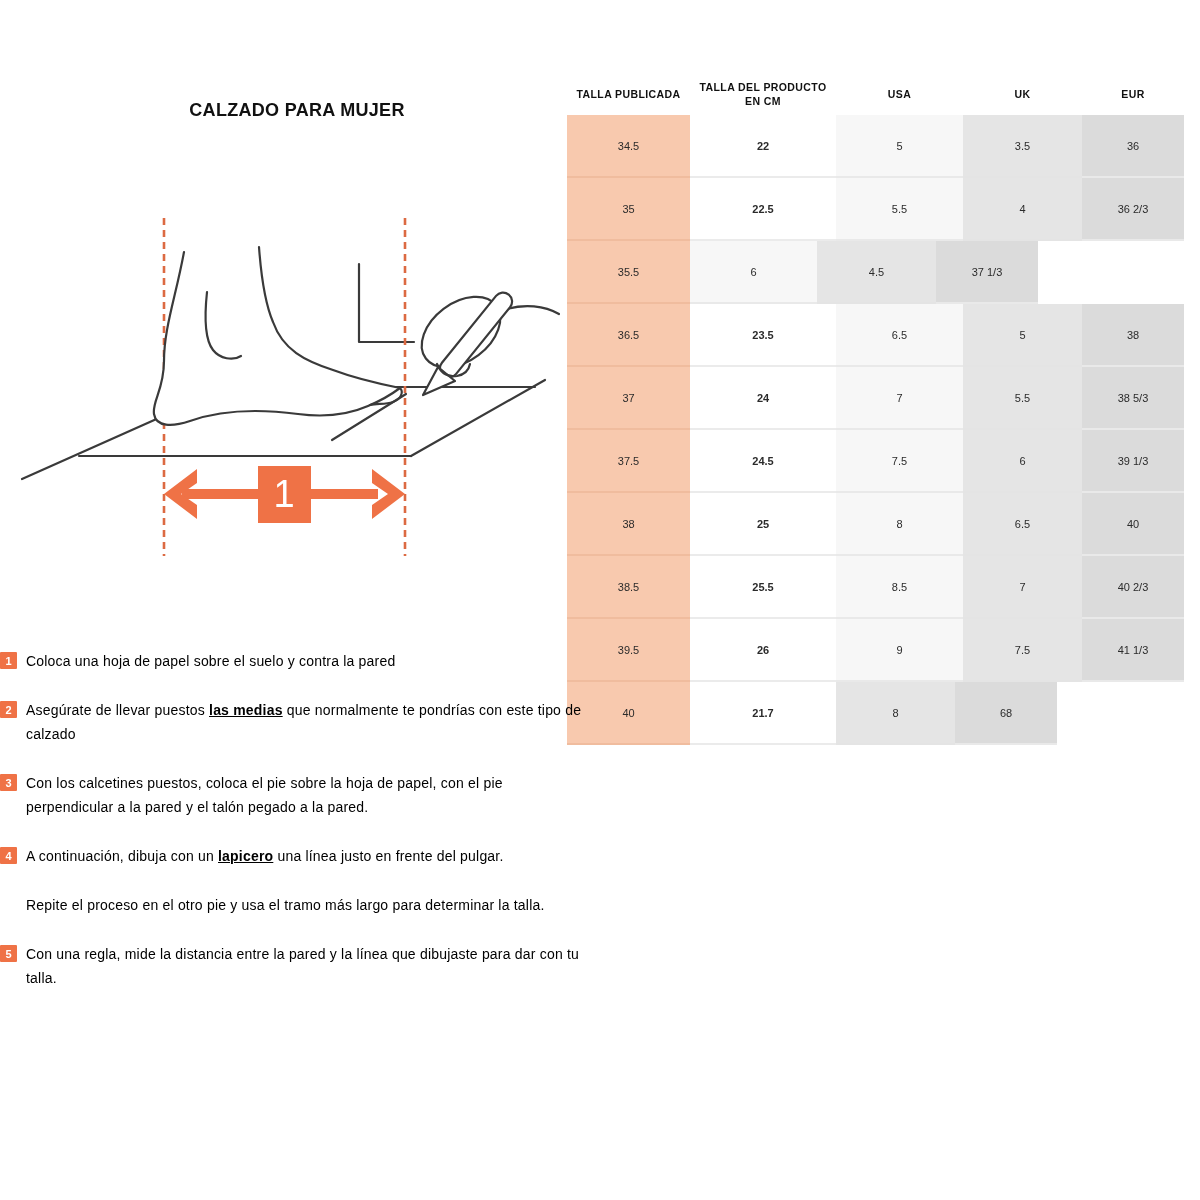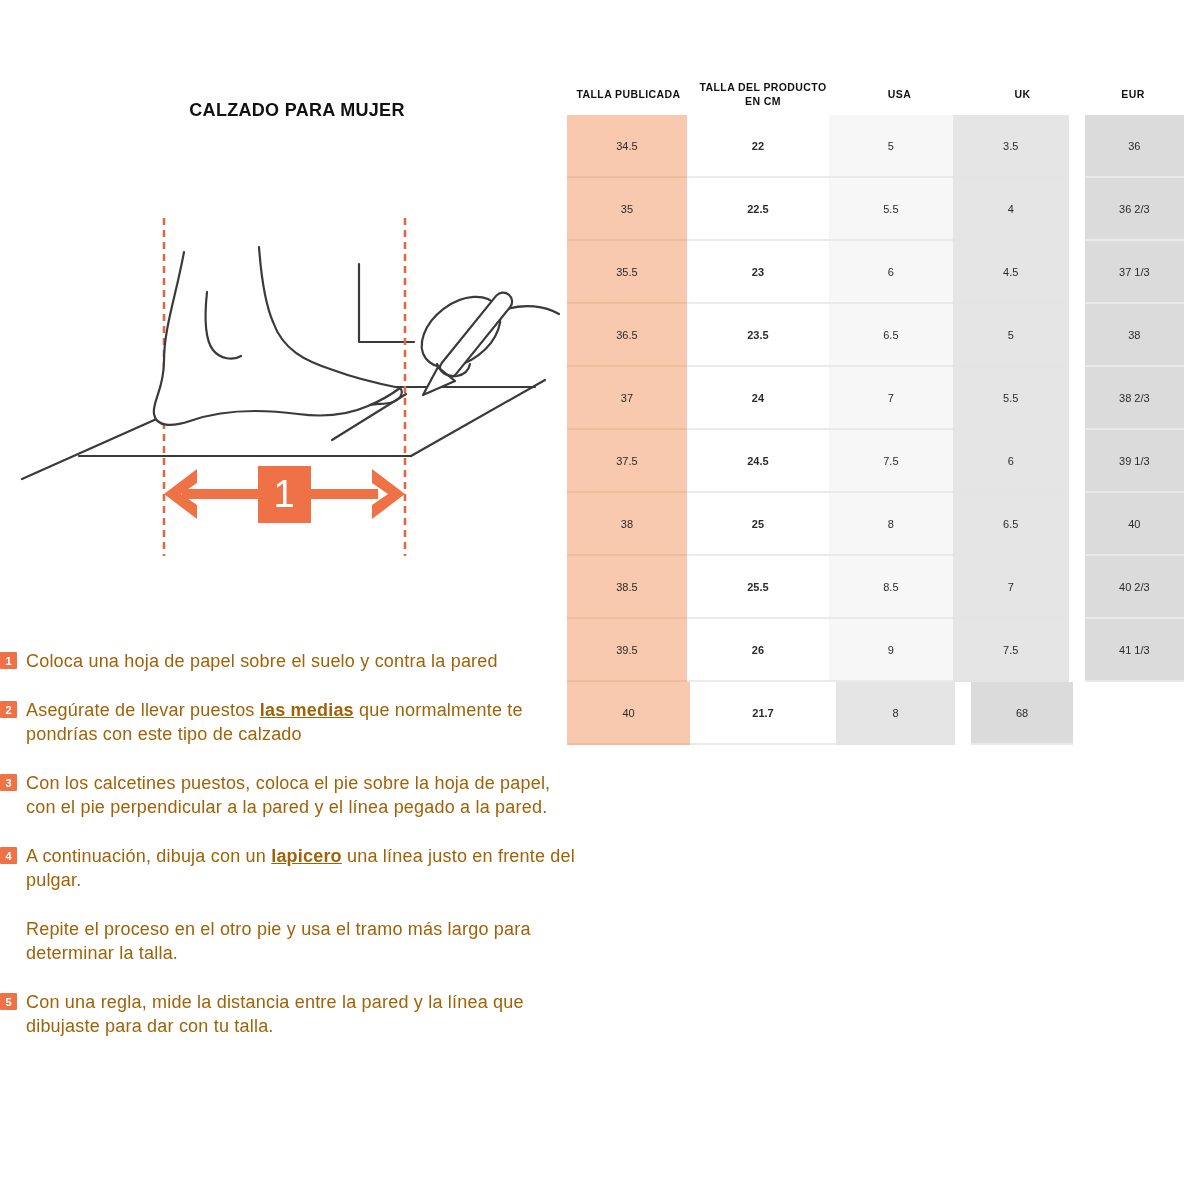--- a/index.html
+++ b/index.html
@@ -25,33 +25,33 @@
   }
   .t-cell{
     height:63px;display:flex;align-items:center;justify-content:center;
     font-size:11px;color:#2b2b2b;box-sizing:border-box;
   }
   .c0{width:123px;} .c1{width:146px;} .c2{width:127px;} .c3{width:119px;} .c4{width:102px;}
   .t-body .c0{background:#F8C9AE;border-bottom:2px solid #F0BC9E;}
   .t-body .c1{background:#FFFFFF;border-bottom:2px solid #EBEBEB;font-weight:bold;}
   .t-body .c2{background:#F7F7F7;border-bottom:2px solid #E9E9E9;}
   .t-body .c3{background:#e5e5e5;border-bottom:2px solid #E4E4E4;}
-  .t-body .c4{background:#DBDBDB;border-bottom:2px solid #E9E9E9;margin-left:16px;}
+  .t-body .c4{background:#DBDBDB;border-bottom:2px solid #E9E9E9;}
   .t-head .c0,.t-head .c1,.t-head .c2,.t-head .c3,.t-head .c4{background:#fff;border-bottom:none;}
   
   .instructions{position:absolute;left:0;top:649px;width:585px;}
   .instruction{display:flex;align-items:flex-start;margin-bottom:25px;}
   .badge{
     flex:0 0 17px;width:17px;height:17px;margin-top:3px;background:#EF7246;
     color:#fff;font-size:11px;font-weight:bold;display:flex;align-items:center;
     justify-content:center;border-radius:1px;
   }
   .badge.empty{background:transparent;}
   .step-text{
-    margin:0 0 0 9px;font-size:18px;line-height:24px;letter-spacing:.2px;color:#a16207;
+    margin:0 0 0 9px;font-size:14px;line-height:24px;letter-spacing:.2px;color:#000000;
   }
   .step-text .bold{font-weight:bold;text-decoration:underline;}
   
   .ln{fill:none;stroke:#3a3a3a;stroke-width:2.2;stroke-linecap:round;stroke-linejoin:round;}
   .fillwhite{fill:#ffffff;}
 </style>
 </head>
 <body>
 
 <h1 class="page-title">CALZADO PARA MUJER</h1>
@@ -118,38 +118,37 @@
       </div>
       <div class="t-row">
         <div class="t-cell c0">35</div>
         <div class="t-cell c1">22.5</div>
         <div class="t-cell c2">5.5</div>
         <div class="t-cell c3">4</div>
         <div class="t-cell c4">36 2/3</div>
       </div>
       <div class="t-row">
         <div class="t-cell c0">35.5</div>
-        <div class="t-cell c1">23</div>
         <div class="t-cell c2">6</div>
         <div class="t-cell c3">4.5</div>
         <div class="t-cell c4">37 1/3</div>
       </div>
       <div class="t-row">
         <div class="t-cell c0">36.5</div>
         <div class="t-cell c1">23.5</div>
         <div class="t-cell c2">6.5</div>
         <div class="t-cell c3">5</div>
         <div class="t-cell c4">38</div>
       </div>
       <div class="t-row">
         <div class="t-cell c0">37</div>
         <div class="t-cell c1">24</div>
         <div class="t-cell c2">7</div>
         <div class="t-cell c3">5.5</div>
-        <div class="t-cell c4">38 2/3</div>
+        <div class="t-cell c4">38 5/3</div>
       </div>
       <div class="t-row">
         <div class="t-cell c0">37.5</div>
         <div class="t-cell c1">24.5</div>
         <div class="t-cell c2">7.5</div>
         <div class="t-cell c3">6</div>
         <div class="t-cell c4">39 1/3</div>
       </div>
       <div class="t-row">
         <div class="t-cell c0">38</div>
@@ -185,21 +184,21 @@
     <div class="instruction">
       <span class="badge">1</span>
       <p class="step-text"><span>Coloca una hoja de papel sobre el suelo y contra la pared</span></p>
     </div>
     <div class="instruction">
       <span class="badge">2</span>
       <p class="step-text"><span>Asegúrate de llevar puestos </span><span class="bold">las medias</span><span> que normalmente te pondrías con este tipo de calzado</span></p>
     </div>
     <div class="instruction">
       <span class="badge">3</span>
-      <p class="step-text"><span>Con los calcetines puestos, coloca el pie sobre la hoja de papel, con el pie perpendicular a la pared y el línea pegado a la pared.</span></p>
+      <p class="step-text"><span>Con los calcetines puestos, coloca el pie sobre la hoja de papel, con el pie perpendicular a la pared y el talón pegado a la pared.</span></p>
     </div>
     <div class="instruction">
       <span class="badge">4</span>
       <p class="step-text"><span>A continuación, dibuja con un </span><span class="bold">lapicero</span><span> una línea justo en frente del pulgar.</span></p>
     </div>
     <div class="instruction">
       <span class="badge empty"></span>
       <p class="step-text"><span>Repite el proceso en el otro pie y usa el tramo más largo para determinar la talla.</span></p>
     </div>
     <div class="instruction">

